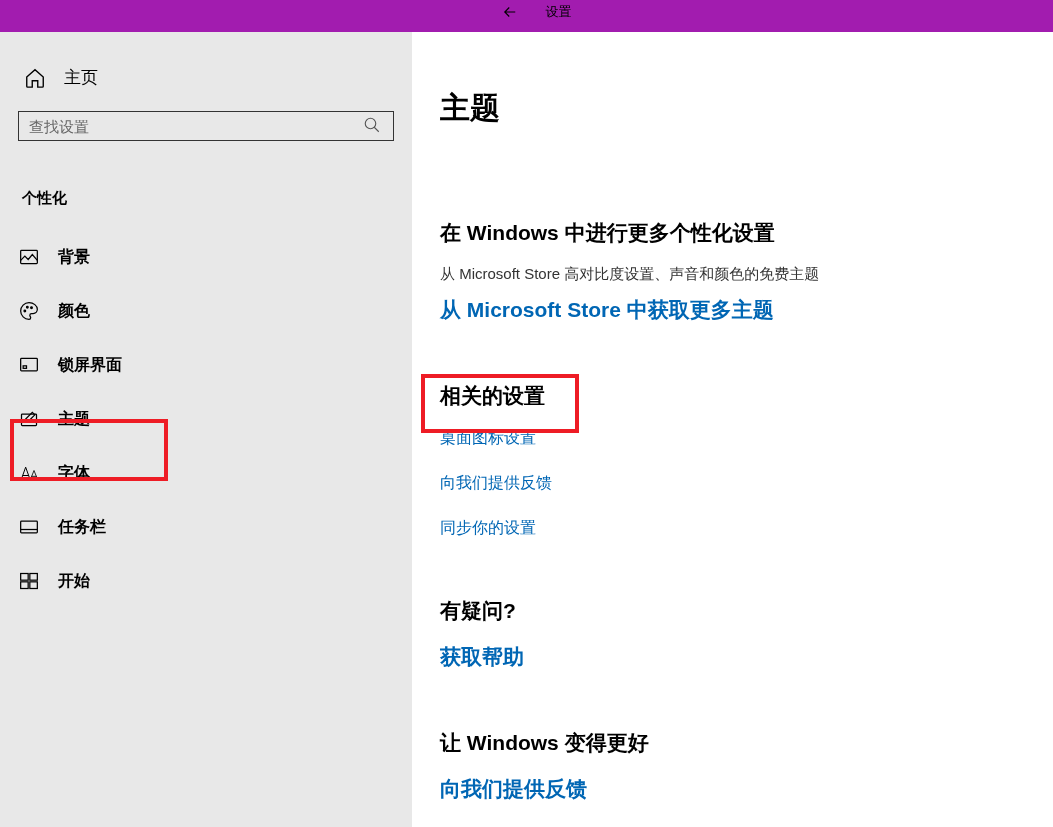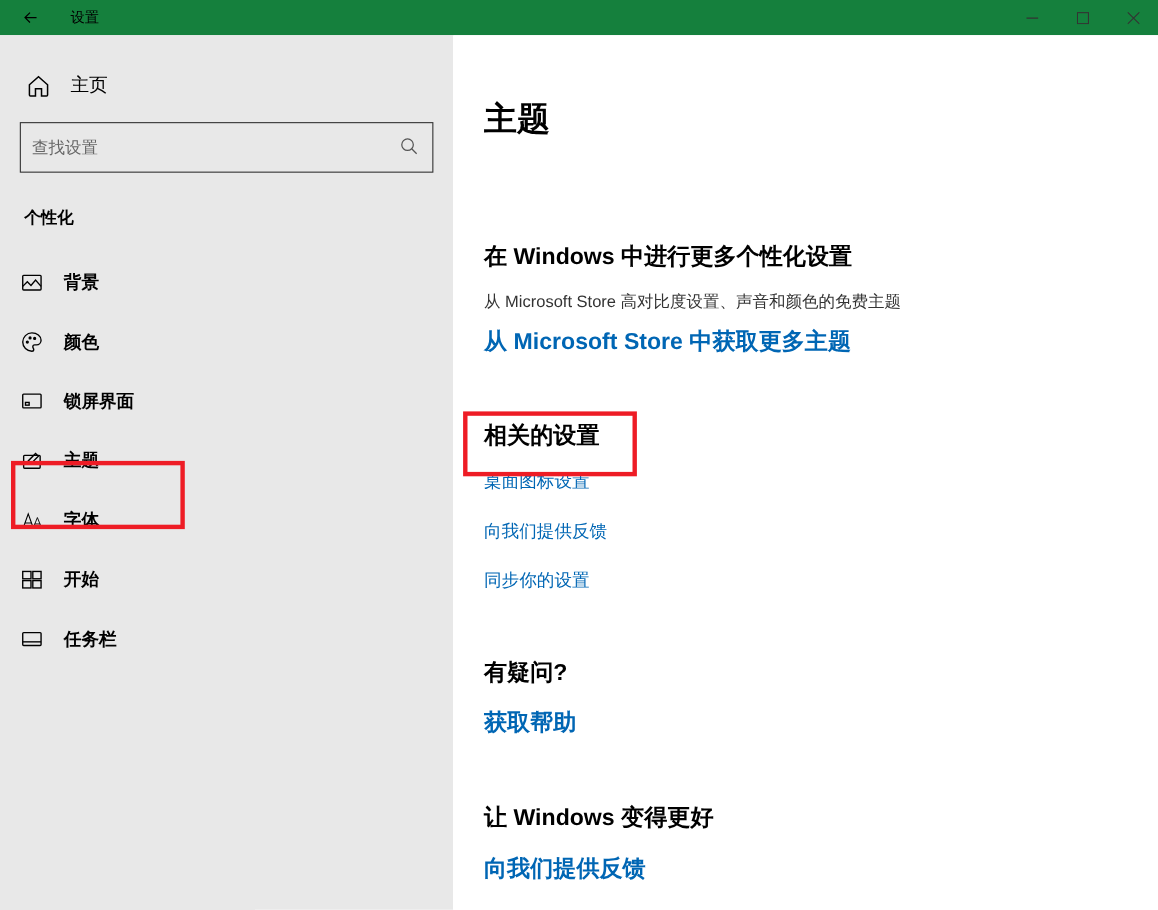--- a/index.html
+++ b/index.html
@@ -1,37 +1,37 @@
 <!DOCTYPE html>
 <html><head>
   <meta charset="utf-8">
   <style>
     * { margin: 0; padding: 0; box-sizing: border-box; font-family: "Microsoft YaHei", "Segoe UI", sans-serif; }
     body { width: 1053px; height: 827px; display: flex; flex-direction: column; background: #fff; overflow: hidden; }
     
-    .titlebar { height: 32px; display: flex; align-items: center; background: #15803d; }
+    .titlebar { height: 32px; display: flex; align-items: center; background: #a21caf; flex-direction: column; }
     .titlebar-left { display: flex; align-items: center; flex: 1; padding-left: 16px; gap: 24px; }
     .back-btn { width: 24px; height: 24px; display: flex; align-items: center; justify-content: center; cursor: pointer; }
     .titlebar-title { font-size: 13px; color: #000; }
     .titlebar-controls { display: flex; }
     .win-ctrl { width: 46px; height: 32px; display: flex; align-items: center; justify-content: center; cursor: pointer; }
 
     .body-area { flex: 1; display: flex; }
     
     .sidebar { width: 412px; background: #e8e8e8; padding: 18px 18px 0 18px; display: flex; flex-direction: column; }
     .home-row { display: flex; align-items: center; gap: 18px; padding: 16px 6px 22px 6px; cursor: pointer; }
     .home-row .icon { width: 22px; height: 22px; }
     .home-text { font-size: 17px; color: #000; }
     
-    .search-box { border: 1px solid #333; height: 46px; display: flex; align-items: center; padding: 0 10px; margin-bottom: 32px; }
+    .search-box { border: 1px solid #333; height: 30px; display: flex; align-items: center; padding: 0 10px; margin-bottom: 32px; }
     .search-box input { flex: 1; border: none; background: transparent; outline: none; font-size: 15px; color: #333; }
     .search-box input::placeholder { color: #666; }
     .search-icon { width: 20px; height: 20px; color: #555; }
 
-    .section-header { font-size: 15px; font-weight: 600; margin-bottom: 22px; padding-left: 4px; }
+    .section-header { font-size: 15px; font-weight: 600; margin-bottom: 22px; padding-left: 4px; margin-top: 16px; }
 
     .nav-item { display: flex; align-items: center; gap: 18px; padding: 16px 6px; cursor: pointer; margin-left: -6px; font-weight: bold; }
     .nav-item.selected { position: relative; }
     .nav-item .icon { width: 22px; height: 22px; color: #000; display:flex; align-items:center; justify-content:center;}
     .nav-text { font-size: 16px; color: #000; }
 
     .highlight-theme { position: absolute; border: 4px solid #ee1c25; left: 10px; top: 419px; width: 158px; height: 62px; pointer-events: none; }
     .highlight-link { position: absolute; border: 4px solid #ee1c25; left: 421px; top: 374px; width: 158px; height: 59px; pointer-events: none; }
 
     .main { flex: 1; padding: 56px 28px 0 28px; background: #fff; overflow-y: auto; }
@@ -147,37 +147,37 @@
             <path d="M3 19L8 5l5 14M4.5 15h7"></path>
             <path d="M14 19L18 9l4 10M15 16h6" stroke-width="1"></path>
           </svg>
       </span>
       <span class="nav-text">字体</span>
     </div>
 
     <div class="nav-item">
       <span class="icon">
         <svg width="20" height="20" viewBox="0 0 24 24" fill="none" stroke="#000" stroke-width="1.5">
+            <rect x="2" y="5" width="20" height="14" rx="1"></rect>
+            <path d="M2 15h20"></path>
+          </svg>
+      </span>
+      <span class="nav-text">任务栏</span>
+    </div>
+
+    <div class="nav-item">
+      <span class="icon">
+        <svg width="20" height="20" viewBox="0 0 24 24" fill="none" stroke="#000" stroke-width="1.5">
             <rect x="2" y="3" width="9" height="8"></rect>
             <rect x="13" y="3" width="9" height="8"></rect>
             <rect x="2" y="13" width="9" height="8"></rect>
             <rect x="13" y="13" width="9" height="8"></rect>
           </svg>
       </span>
       <span class="nav-text">开始</span>
-    </div>
-
-    <div class="nav-item">
-      <span class="icon">
-        <svg width="20" height="20" viewBox="0 0 24 24" fill="none" stroke="#000" stroke-width="1.5">
-            <rect x="2" y="5" width="20" height="14" rx="1"></rect>
-            <path d="M2 15h20"></path>
-          </svg>
-      </span>
-      <span class="nav-text">任务栏</span>
     </div>
   </div>
 
   <div class="main">
     <h1 class="page-title">主题</h1>
 
     <div class="group">
       <h2 class="group-title">在 Windows 中进行更多个性化设置</h2>
       <div class="desc-text">从 Microsoft Store 高对比度设置、声音和颜色的免费主题</div>
       <a class="link">从 Microsoft Store 中获取更多主题</a>

